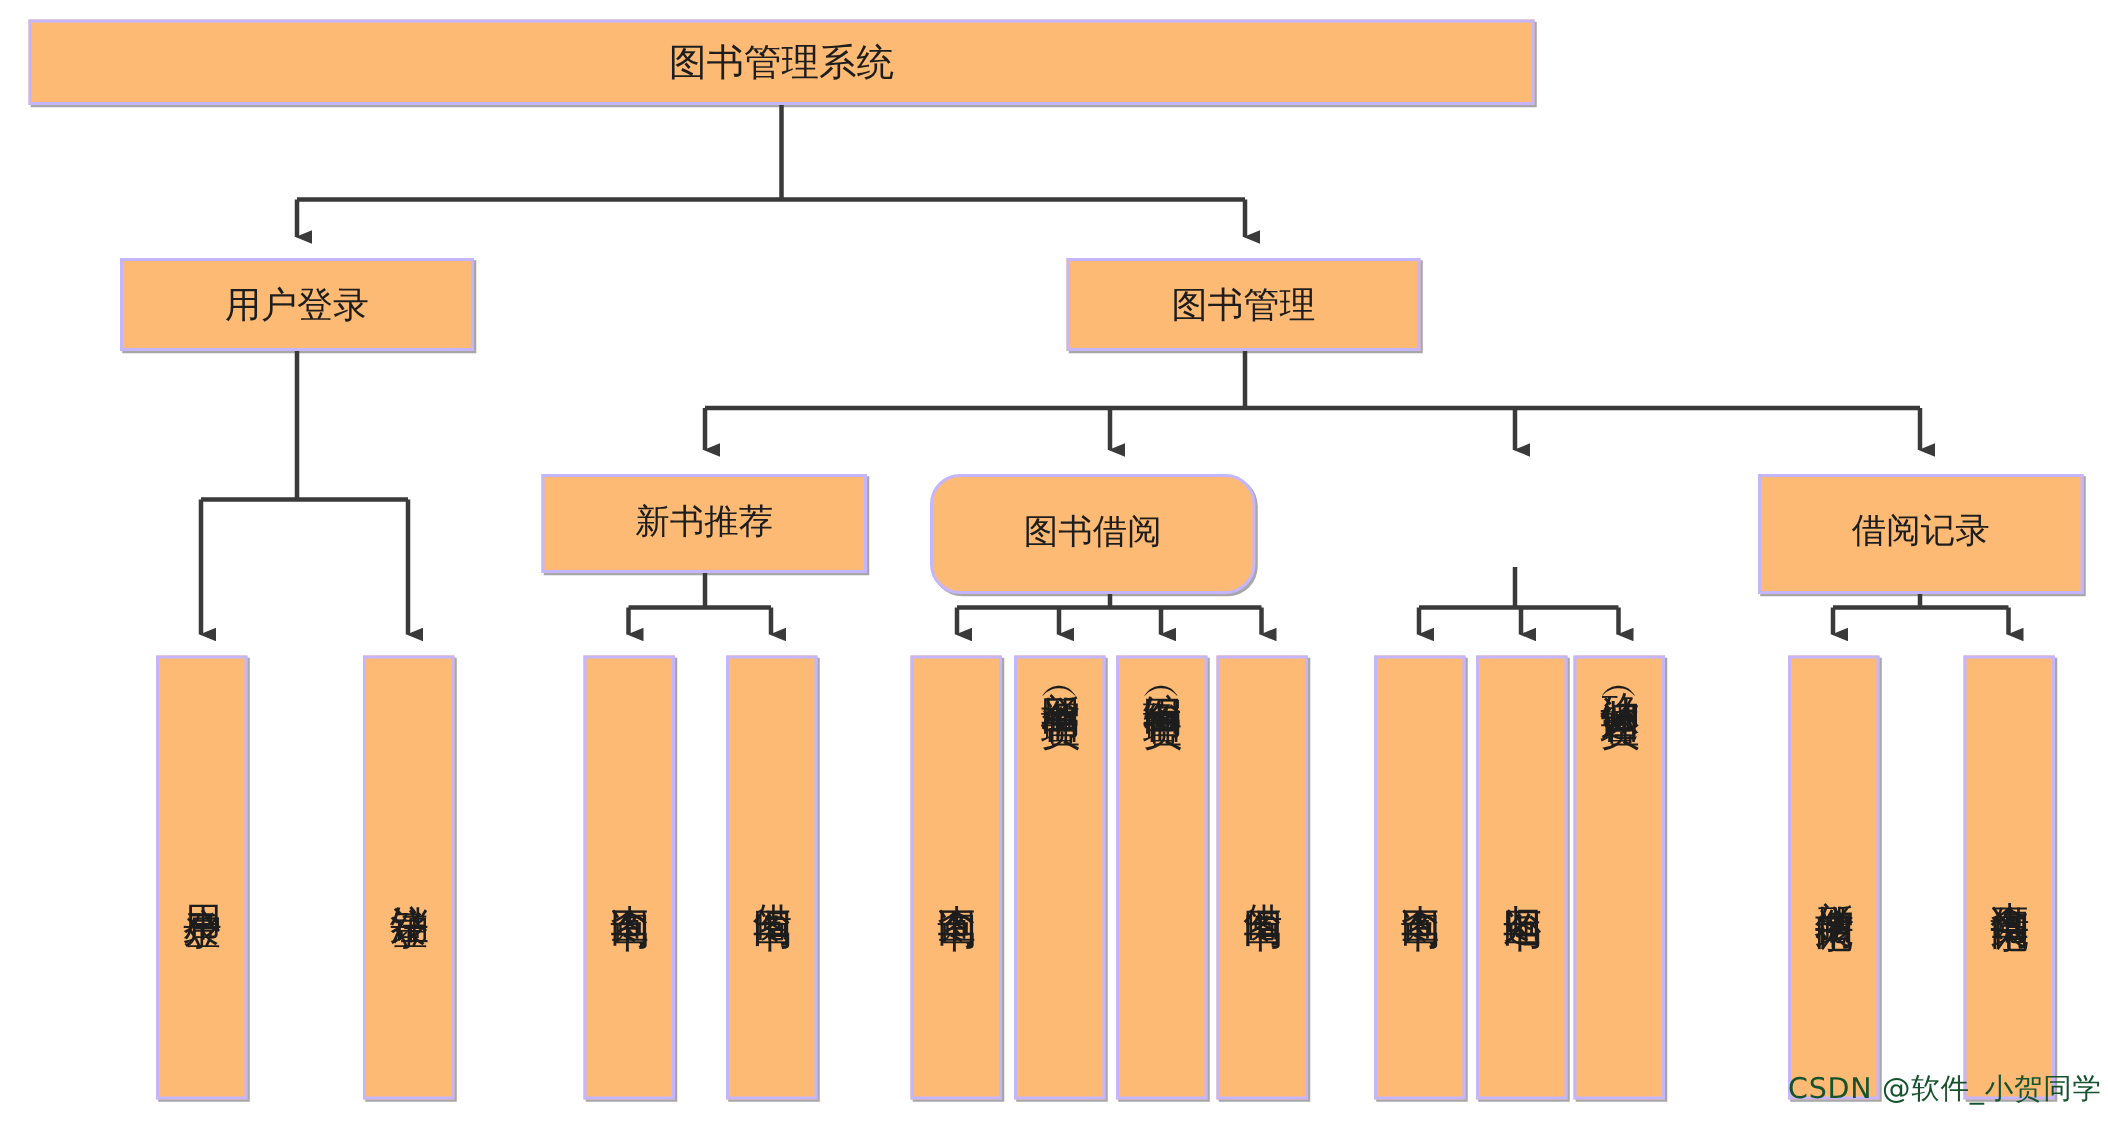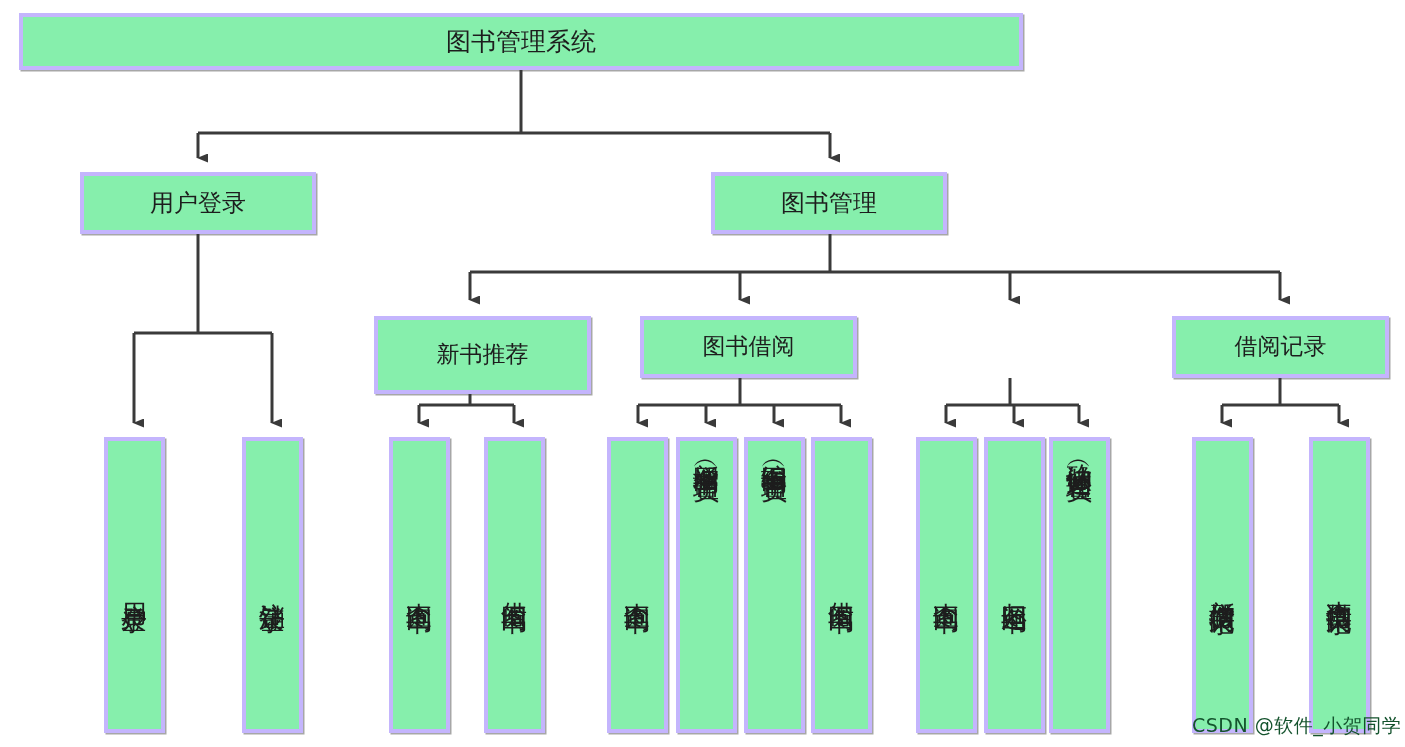--- a/index.html
+++ b/index.html
@@ -22,22 +22,22 @@
   svg.edges {
     position: absolute;
     left: 0;
     top: 0;
     width: 1405px;
     height: 747px;
   }
   .node {
     position: absolute;
     box-sizing: border-box;
-    background: #86efac;
-    border: 4px solid #c4b5fd;
+    background: #fdba74;
+    border: 2px solid #c4b5fd;
     box-shadow: 1.5px 1.5px 0 rgba(60,60,60,0.45);
     display: flex;
     align-items: center;
     justify-content: center;
     overflow: hidden;
   }
   .node-label {
     color: #1d1d1d;
     text-align: center;
     line-height: 1.18;
@@ -145,27 +145,27 @@
     <span class="node-label">图书管理系统</span>
   </div>
 
   <div class="node level2" style="left:80px; top:172px; width:236px; height:62px;">
     <span class="node-label">用户登录</span>
   </div>
   <div class="node level2" style="left:711px; top:172px; width:236px; height:62px;">
     <span class="node-label">图书管理</span>
   </div>
 
-  <div class="node level3" style="left:374px; top:316px; width:217px; height:78px;justify-content:center;">
+  <div class="node level3" style="left:361px; top:316px; width:217px; height:66px;justify-content:center;">
     <span class="node-label">新书推荐</span>
   </div>
-  <div class="node level3" style="left:640px; top:316px; width:217px; height:62px;">
+  <div class="node level3" style="left:620px; top:316px; width:217px; height:80px;border-radius:20px;">
     <span class="node-label">图书借阅</span>
   </div>
-  <div class="node level3" style="left:1172px; top:316px; width:217px; height:62px;">
+  <div class="node level3" style="left:1172px; top:316px; width:217px; height:80px;font-family:Liberation Mono, monospace;">
     <span class="node-label">借阅记录</span>
   </div>
 
   <div class="node leaf centered" style="left:104px; top:437px; width:61px; height:296px;">
     <span class="node-label">用户登录</span>
   </div>
   <div class="node leaf centered" style="left:242px; top:437px; width:61px; height:296px;">
     <span class="node-label">注销登录</span>
   </div>
 

